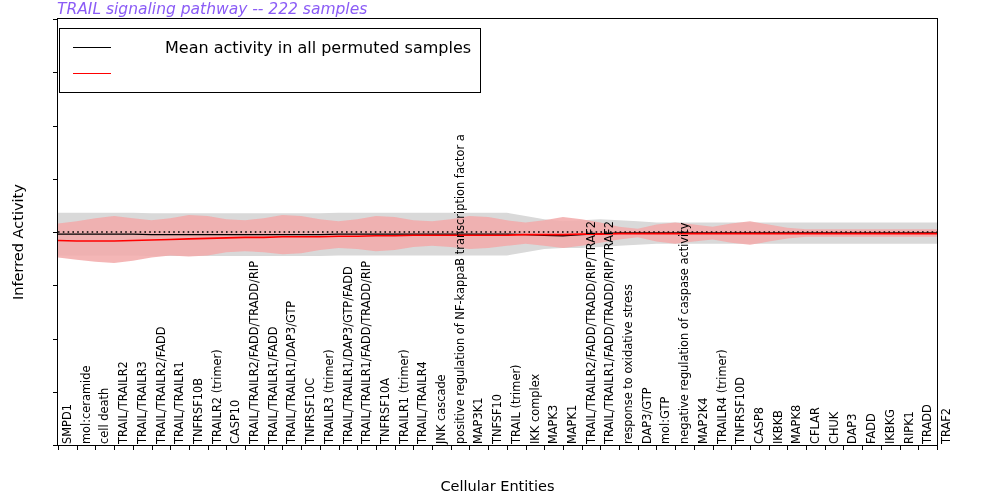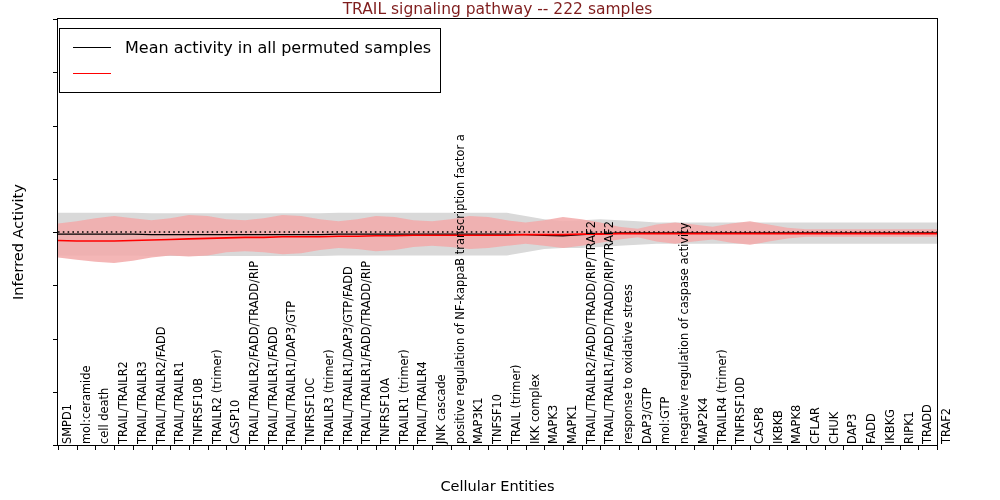--- a/index.html
+++ b/index.html
@@ -20,25 +20,25 @@
     width: 1000px;
     height: 500px;
     background: #ffffff;
   }
   
   #chart-title {
     position: absolute;
     left: 57px;
     top: 0px;
     width: 881px;
-    text-align: center;
     font-size: 15.5px;
-    color: #7f1d1d;
+    color: #8b5cf6;
     line-height: 18px;
     white-space: nowrap;
+    font-style: italic;
   }
   
   #plot-area {
     position: absolute;
     left: 57px;
     top: 18px;
     width: 881px;
     height: 428px;
     border: 1.3px solid #000000;
     box-sizing: border-box;
@@ -99,20 +99,21 @@
     top: 28px;
     padding: 5px 9px 6px 9px;
     border: 1.2px solid #000000;
     background: #ffffff;
     z-index: 20;
   }
   .legend-row {
     display: flex;
     align-items: center;
     height: 26px;
+    gap: 40px;
   }
   .legend-swatch {
     width: 38px;
     height: 0;
     margin-right: 14px;
     margin-left: 4px;
   }
   .legend-swatch.black { border-top: 1.6px solid #000000; }
   .legend-swatch.red   { border-top: 1.6px solid #ff0000; }
   .legend-text {

